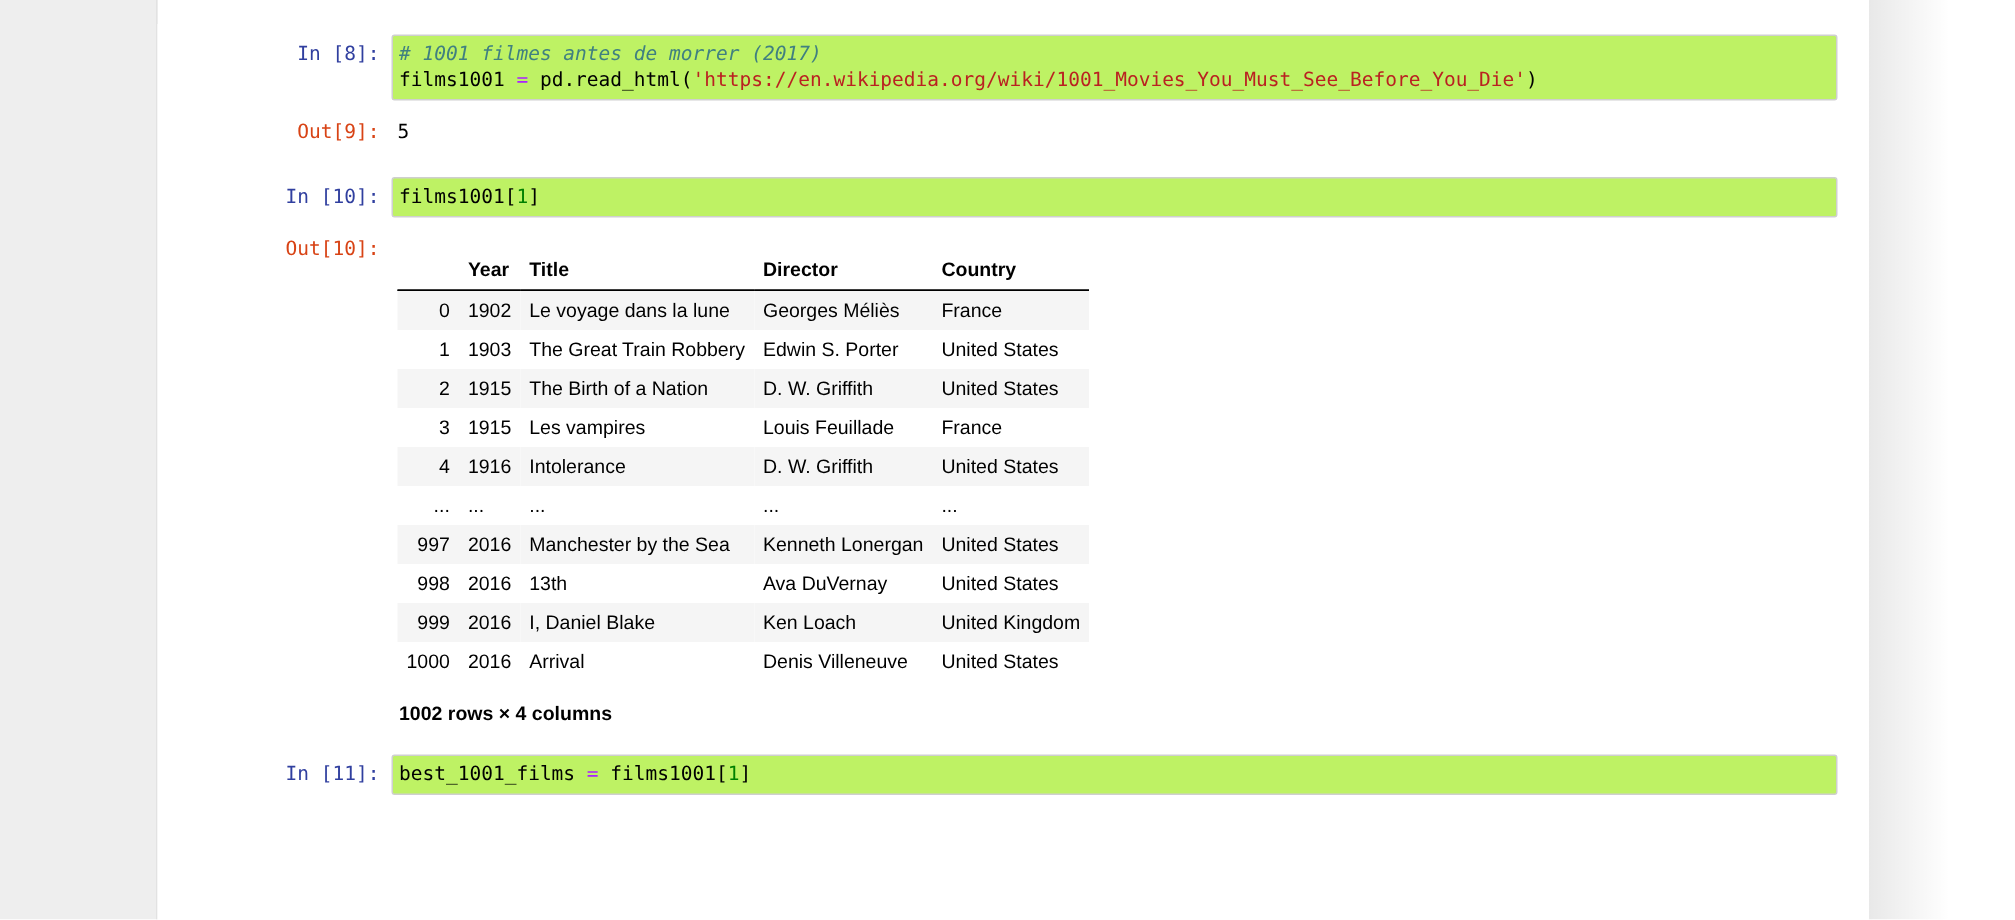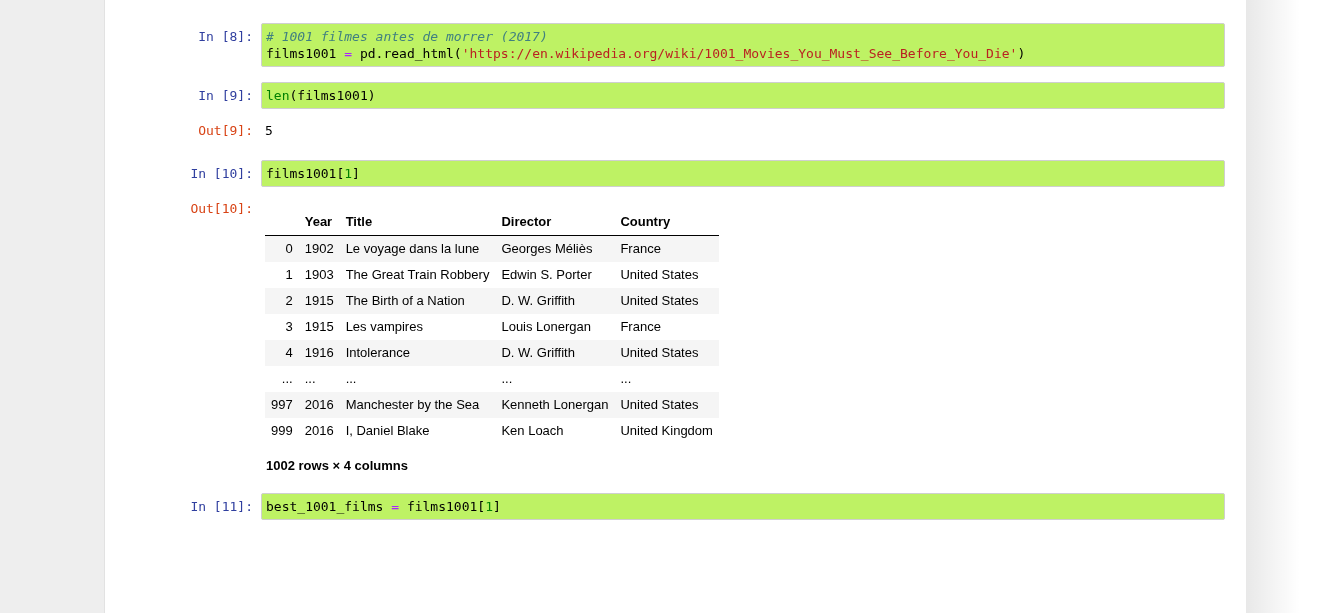--- a/index.html
+++ b/index.html
@@ -110,26 +110,20 @@
 <div class="notebook">
 
   <div class="cell-row mt7">
     <div class="prompt in">In [8]:</div>
     <div class="input-box">
       <div class="code-line"><span class="tok-comment"># 1001 filmes antes de morrer (2017)</span></div>
       <div class="code-line"><span>films1001 </span><span class="tok-op">=</span><span> pd.read_html(</span><span class="tok-string">'https://en.wikipedia.org/wiki/1001_Movies_You_Must_See_Before_You_Die'</span><span>)</span></div>
     </div>
   </div>
 
-  <div class="cell-row mt15">
-    <div class="prompt in">In [9]:</div>
-    <div class="input-box">
-      <div class="code-line"><span class="tok-builtin">len</span><span>(films1001)</span></div>
-    </div>
-  </div>
 
   <div class="cell-row mt8">
     <div class="prompt out">Out[9]:</div>
     <div class="output-area">
       <div class="out-text">5</div>
     </div>
   </div>
 
   <div class="cell-row mt21">
     <div class="prompt in">In [10]:</div>
@@ -171,21 +165,21 @@
             <th>2</th>
             <td>1915</td>
             <td>The Birth of a Nation</td>
             <td>D. W. Griffith</td>
             <td>United States</td>
           </tr>
           <tr>
             <th>3</th>
             <td>1915</td>
             <td>Les vampires</td>
-            <td>Louis Lonergan</td>
+            <td>Louis Feuillade</td>
             <td>France</td>
           </tr>
           <tr>
             <th>4</th>
             <td>1916</td>
             <td>Intolerance</td>
             <td>D. W. Griffith</td>
             <td>United States</td>
           </tr>
           <tr>
@@ -196,25 +190,39 @@
             <td>...</td>
           </tr>
           <tr>
             <th>997</th>
             <td>2016</td>
             <td>Manchester by the Sea</td>
             <td>Kenneth Lonergan</td>
             <td>United States</td>
           </tr>
           <tr>
+            <th>998</th>
+            <td>2016</td>
+            <td>13th</td>
+            <td>Ava DuVernay</td>
+            <td>United States</td>
+          </tr>
+          <tr>
             <th>999</th>
             <td>2016</td>
             <td>I, Daniel Blake</td>
             <td>Ken Loach</td>
             <td>United Kingdom</td>
+          </tr>
+          <tr>
+            <th>1000</th>
+            <td>2016</td>
+            <td>Arrival</td>
+            <td>Denis Villeneuve</td>
+            <td>United States</td>
           </tr>
         </tbody>
       </table>
 
       <p class="df-dims">1002 rows × 4 columns</p>
     </div>
   </div>
 
   <div class="cell-row mt20">
     <div class="prompt in">In [11]:</div>

